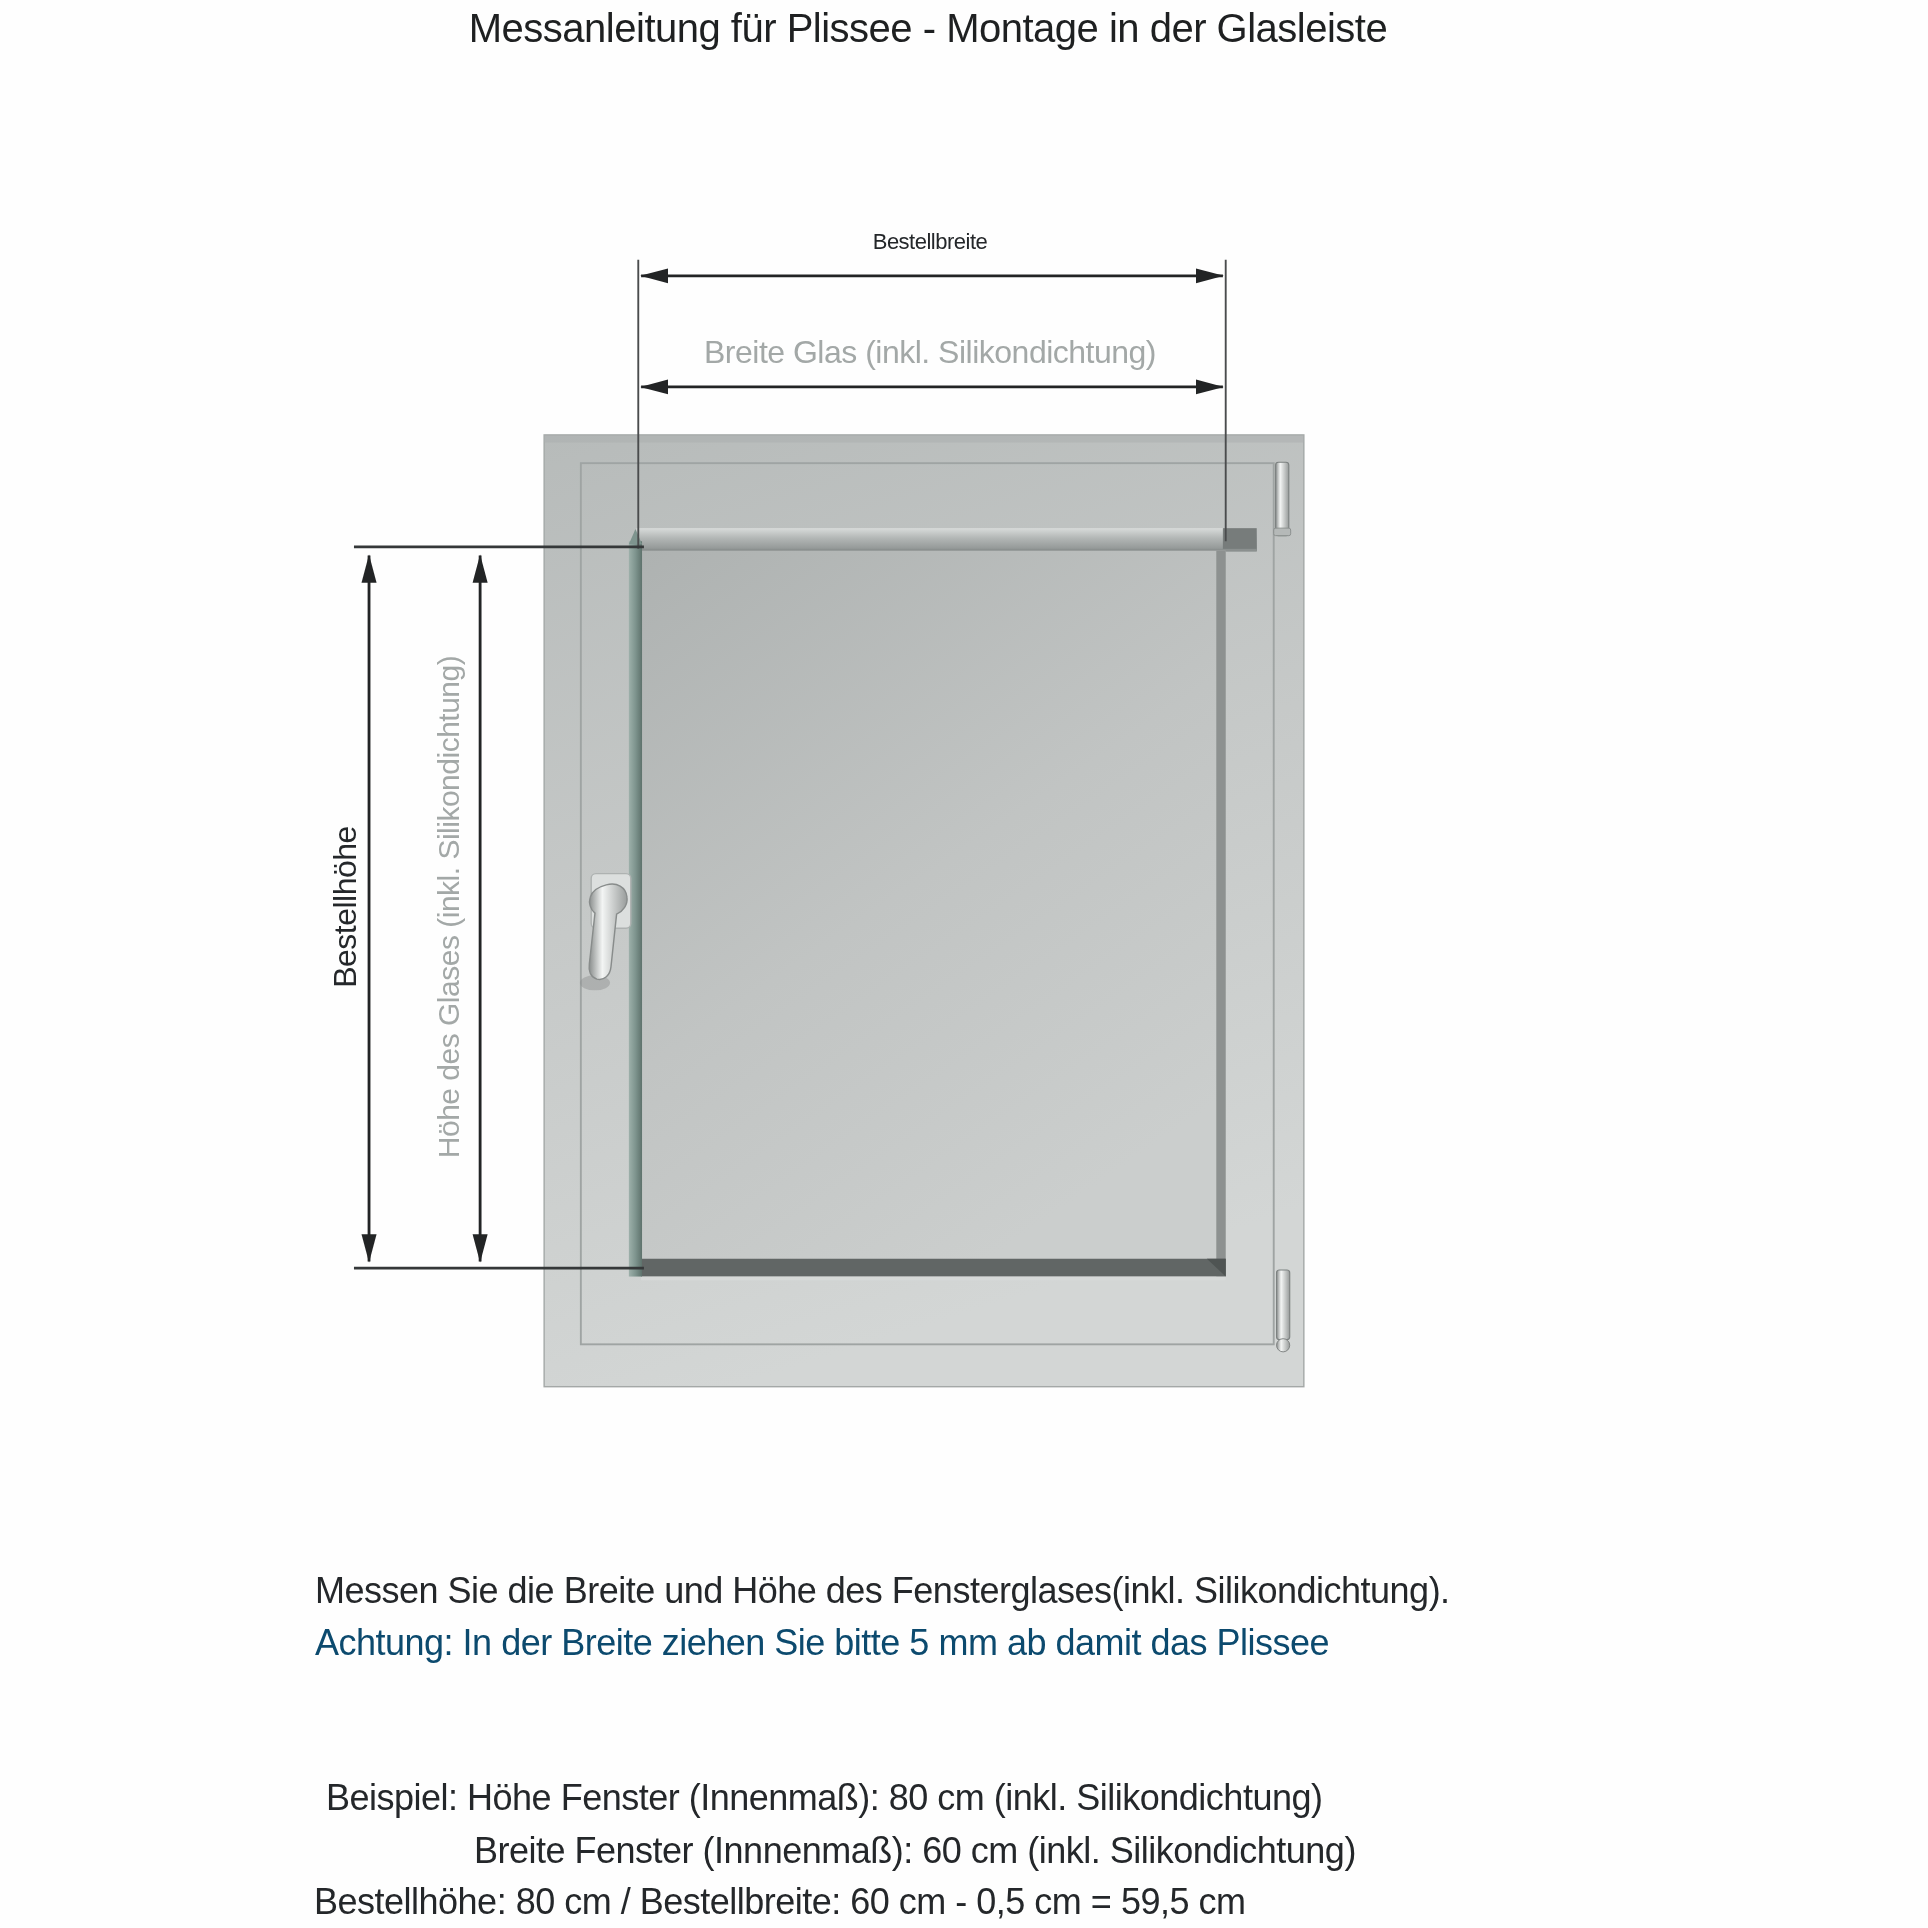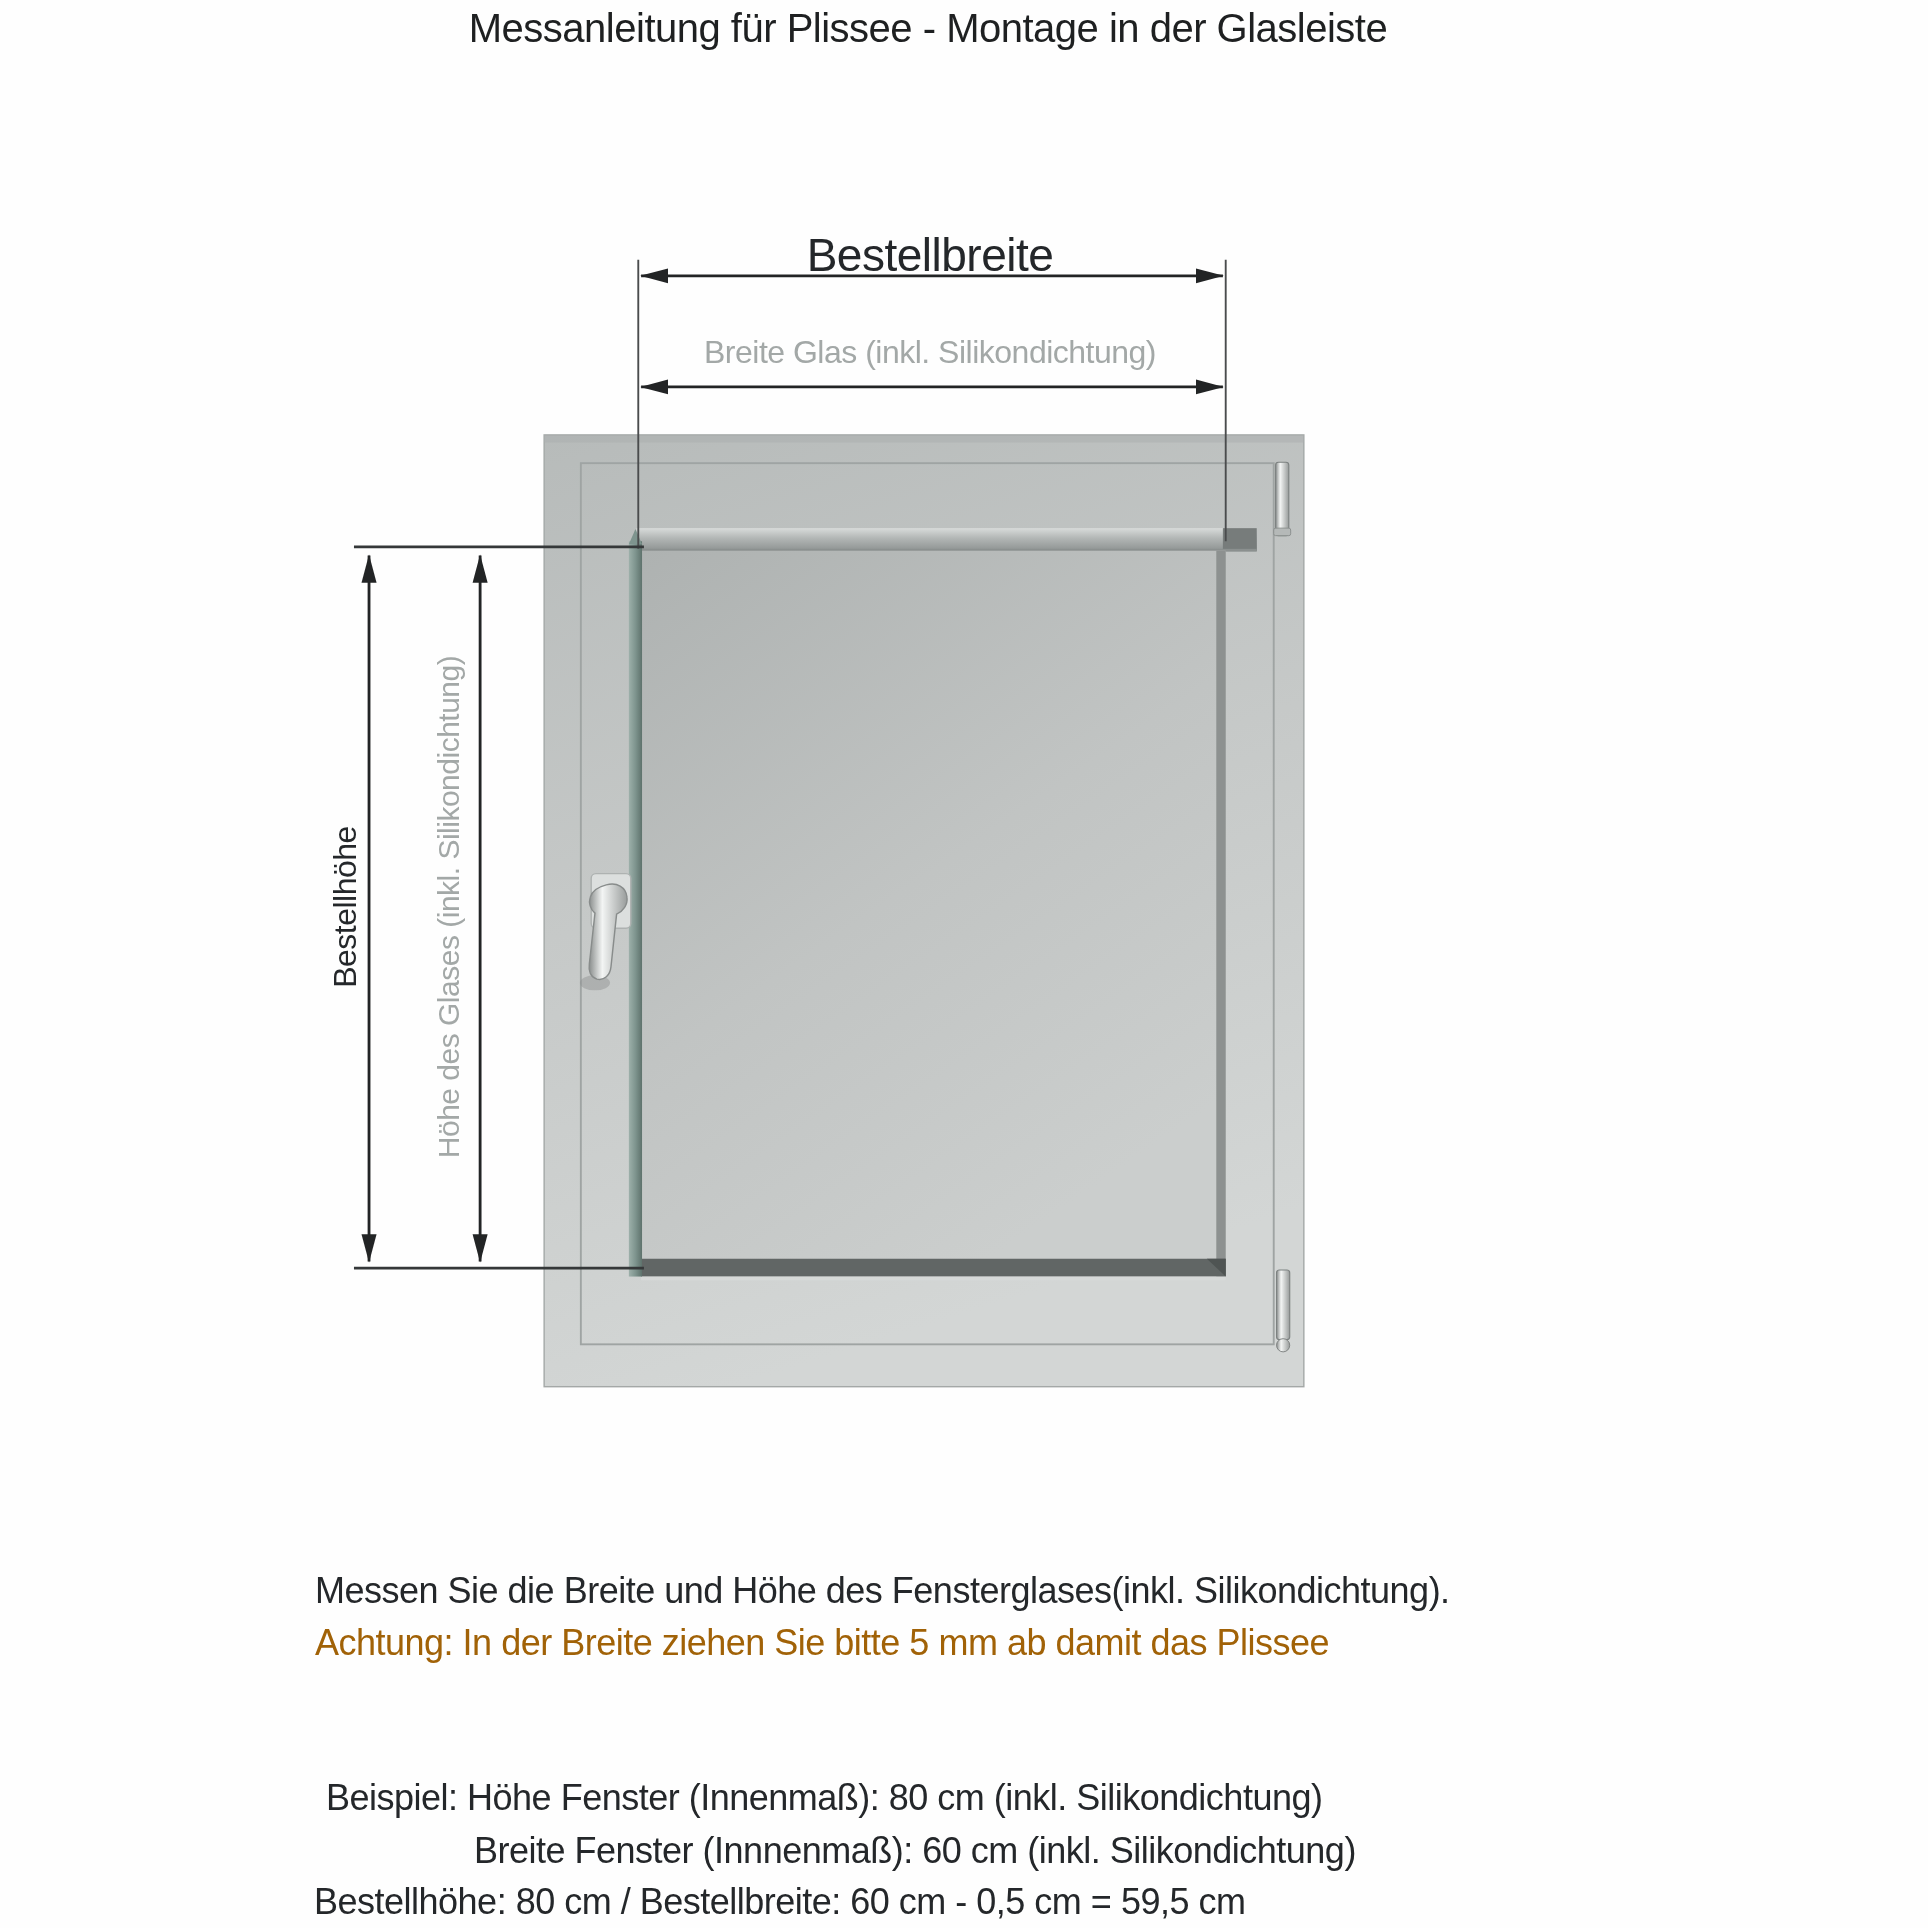--- a/index.html
+++ b/index.html
@@ -5,22 +5,22 @@
   html,body{margin:0;padding:0;background:#ffffff;}
   body{width:1928px;height:1928px;position:relative;overflow:hidden;
        font-family:"Liberation Sans","DejaVu Sans",sans-serif;color:#2b2d2e;}
   .canvas{position:absolute;left:0;top:0;width:1928px;height:1928px;background:#fefefe;}
   svg.diagram{position:absolute;left:0;top:0;width:1928px;height:1928px;}
   .txt{position:absolute;white-space:nowrap;letter-spacing:-0.5px;line-height:1.1;}
   .title{left:928px;top:5.6px;transform:translateX(-50%);font-size:40px;color:#1e2021;}
   .dim-label{transform:translateX(-50%);}
   .dark{color:#24272a;}
   .gray{color:#a3a8a7;}
-  .red{color:#a16207;}
-  .order-width{left:930px;top:230px;font-size:46px;}
+  .red{color:#0c4a6e;}
+  .order-width{left:930px;top:230px;font-size:22px;}
   .glass-width{left:930px;top:335px;font-size:32px;}
   .vlabel{position:absolute;white-space:nowrap;transform:translate(-50%,-50%) rotate(-90deg);letter-spacing:-0.5px;}
   .order-height{left:345px;top:907px;font-size:32px;}
   .glass-height{left:449px;top:907px;font-size:30px;}
   .body-line{font-size:36px;}
   .l1{left:315px;top:1518px;}
   .l2{left:315px;top:1571px;}
   .l3{left:315px;top:1623px;}
   .l4{left:315px;top:1676px;}
   .l5{left:326px;top:1778px;}

